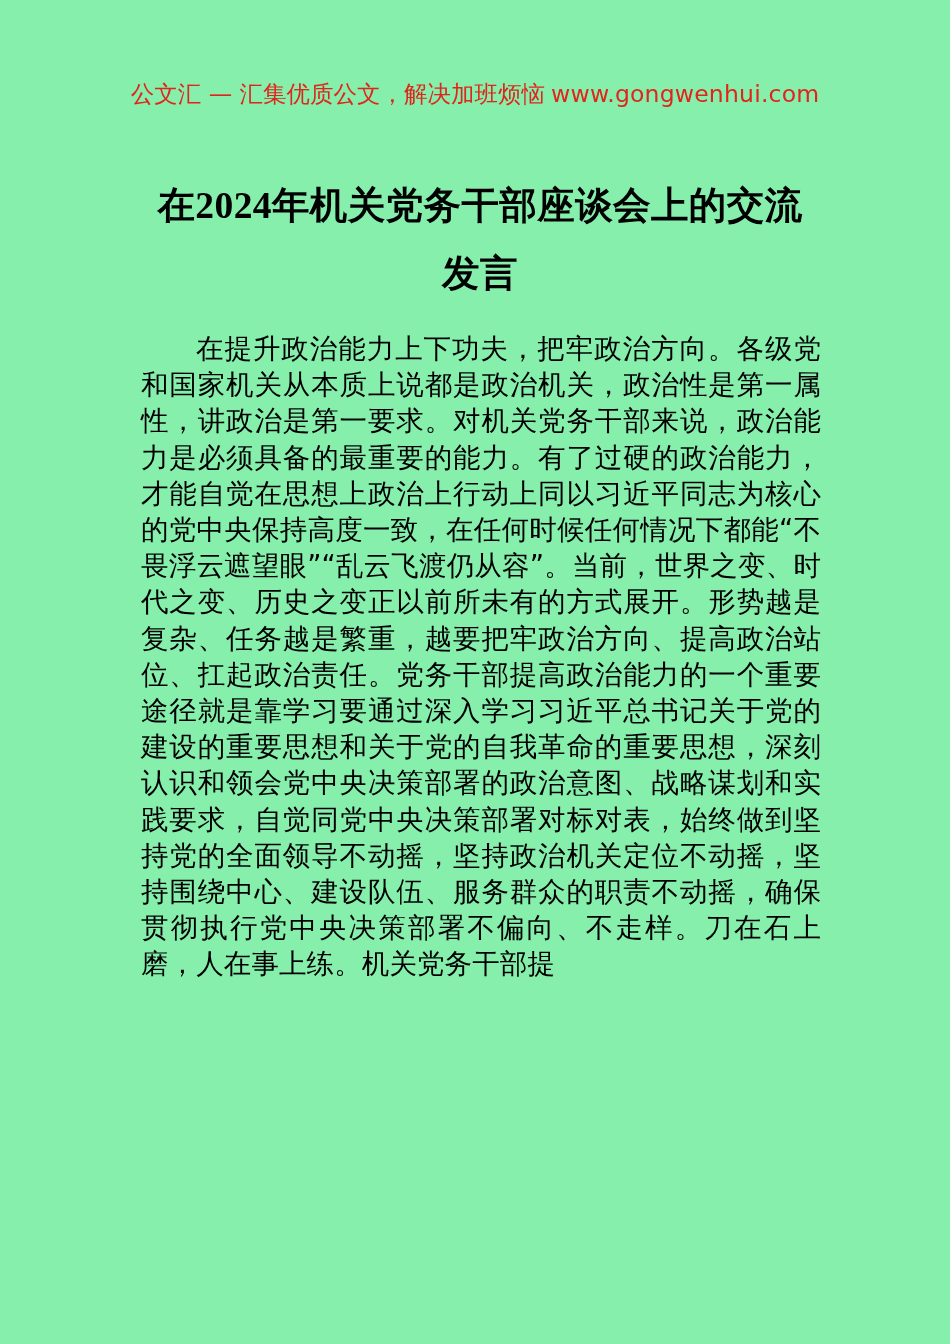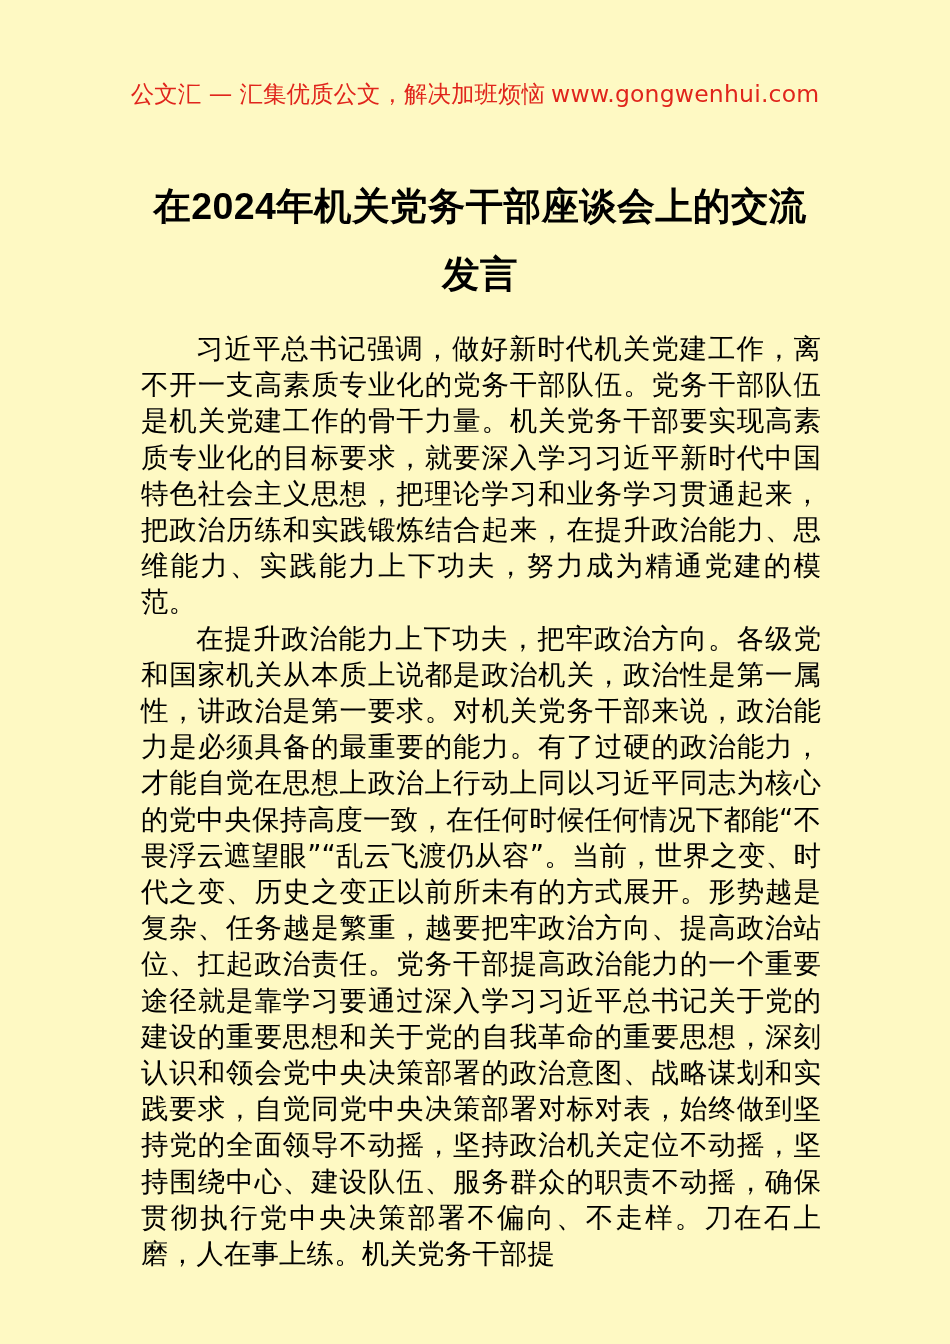--- a/index.html
+++ b/index.html
@@ -11,21 +11,21 @@
     width: 950px;
     height: 1344px;
     position: relative;
     font-family: "DejaVu Sans", "Liberation Sans", sans-serif;
     overflow: hidden;
   }
 
   .page {
     position: absolute;
     inset: 0;
-    background: #fef9c3;
+    background: #86efac;
   }
 
   
   .watermark {
     position: absolute;
     top: 78px;
     left: 0;
     width: 950px;
     text-align: center;
     color: #e0251c;
@@ -43,21 +43,21 @@
     position: absolute;
     top: 172px;
     left: 141px;
     width: 678px;
     text-align: center;
     font-size: 37.5px;
     line-height: 68px;
     font-weight: 600;
     color: #000000;
     letter-spacing: 0.4px;
-    font-family: Liberation Sans, sans-serif;
+    font-family: Liberation Serif, serif;
   }
 
   
   .body-block {
     position: absolute;
     top: 330px;
     left: 141px;
     width: 680px;
   }
   .para {
@@ -79,17 +79,16 @@
 
 <div class="page">
 
   <div class="watermark">
     <span class="wm-cn">公文汇 — 汇集优质公文，解决加班烦恼</span><span class="wm-url">www.gongwenhui.com</span>
   </div>
 
   <div class="doc-title">在2024年机关党务干部座谈会上的交流发言</div>
 
   <div class="body-block">
-    <p class="para indent">习近平总书记强调，做好新时代机关党建工作，离不开一支高素质专业化的党务干部队伍。党务干部队伍是机关党建工作的骨干力量。机关党务干部要实现高素质专业化的目标要求，就要深入学习习近平新时代中国特色社会主义思想，把理论学习和业务学习贯通起来，把政治历练和实践锻炼结合起来，在提升政治能力、思维能力、实践能力上下功夫，努力成为精通党建的模范。</p>
     <p class="para indent">在提升政治能力上下功夫，把牢政治方向。各级党和国家机关从本质上说都是政治机关，政治性是第一属性，讲政治是第一要求。对机关党务干部来说，政治能力是必须具备的最重要的能力。有了过硬的政治能力，才能自觉在思想上政治上行动上同以习近平同志为核心的党中央保持高度一致，在任何时候任何情况下都能“不畏浮云遮望眼”“乱云飞渡仍从容”。当前，世界之变、时代之变、历史之变正以前所未有的方式展开。形势越是复杂、任务越是繁重，越要把牢政治方向、提高政治站位、扛起政治责任。党务干部提高政治能力的一个重要途径就是靠学习要通过深入学习习近平总书记关于党的建设的重要思想和关于党的自我革命的重要思想，深刻认识和领会党中央决策部署的政治意图、战略谋划和实践要求，自觉同党中央决策部署对标对表，始终做到坚持党的全面领导不动摇，坚持政治机关定位不动摇，坚持围绕中心、建设队伍、服务群众的职责不动摇，确保贯彻执行党中央决策部署不偏向、不走样。刀在石上磨，人在事上练。机关党务干部提</p>
   </div>
 
 </div>
 
 </body></html>

